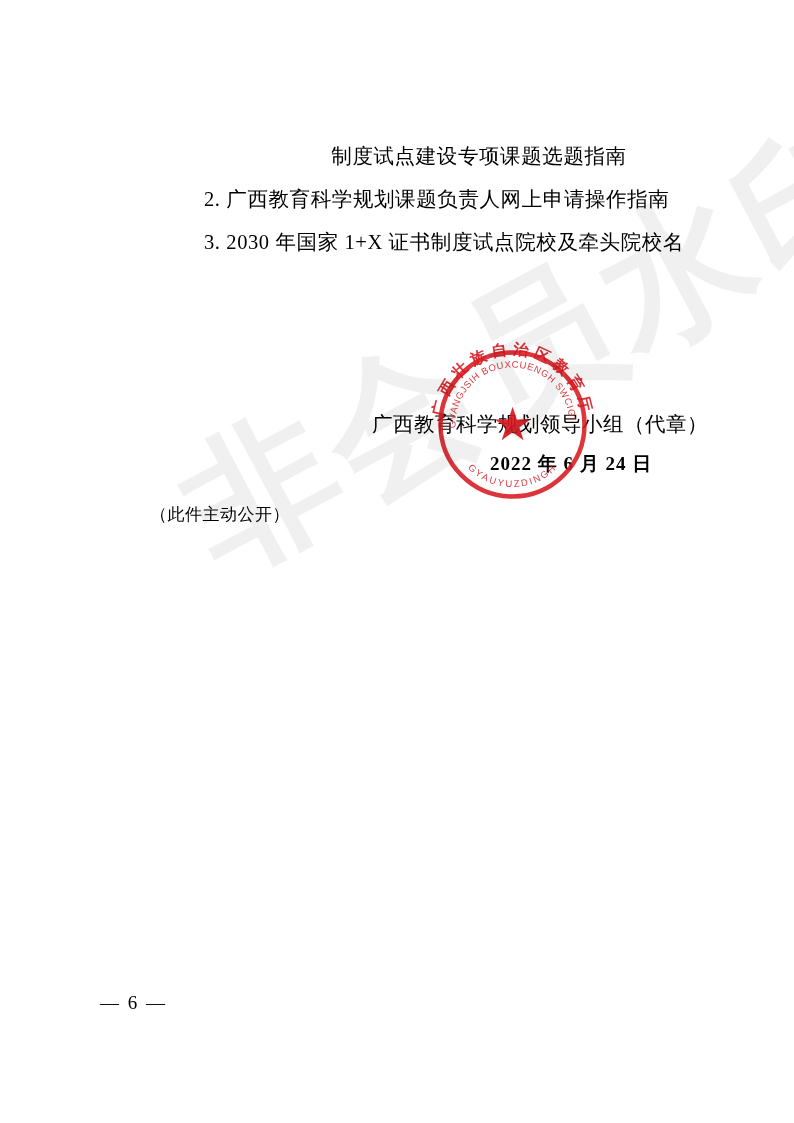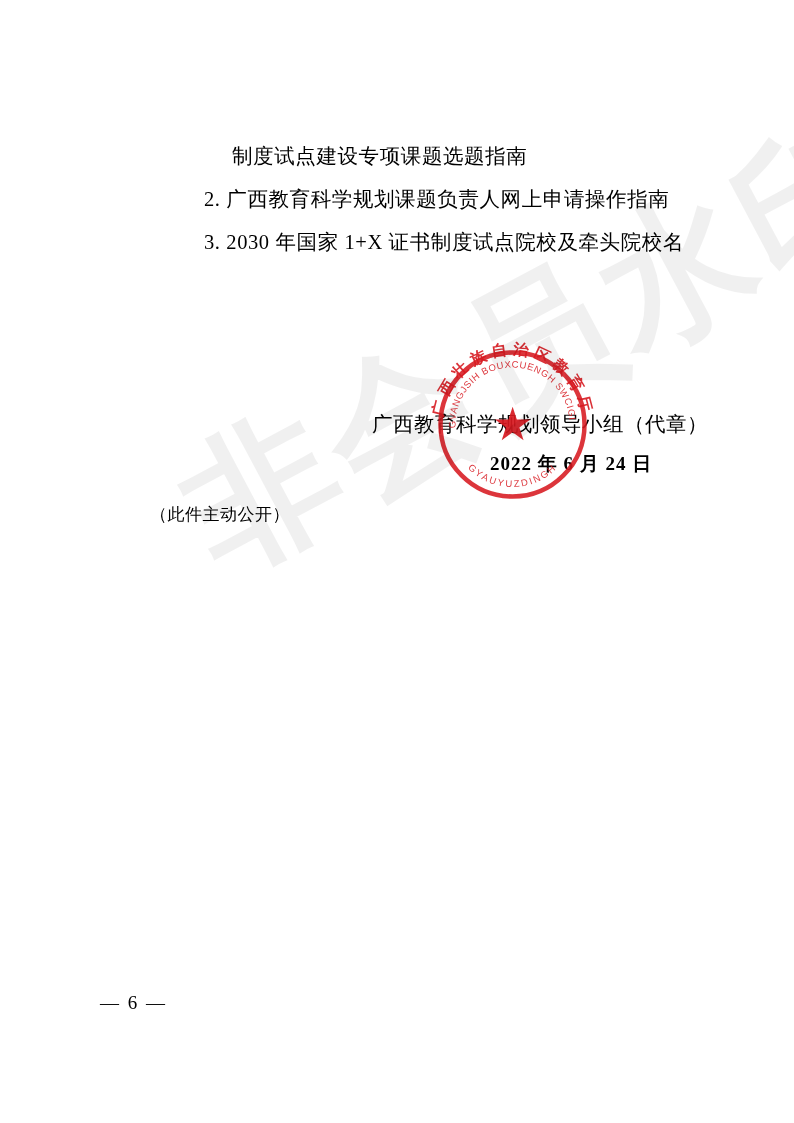--- a/index.html
+++ b/index.html
@@ -29,20 +29,21 @@
     width: 540px;
   }
   .attach-line {
     font-size: 20.5px;
     line-height: 43px;
     letter-spacing: 0.6px;
     white-space: nowrap;
   }
   .attach-line.cont {
     padding-left: 46px;
+    text-align: center;
   }
   .attach-line.item {
     padding-left: 18px;
   }
   .attach-line .num {
     font-family: "Liberation Serif", serif;
   }
 
   
   .sign-block {

